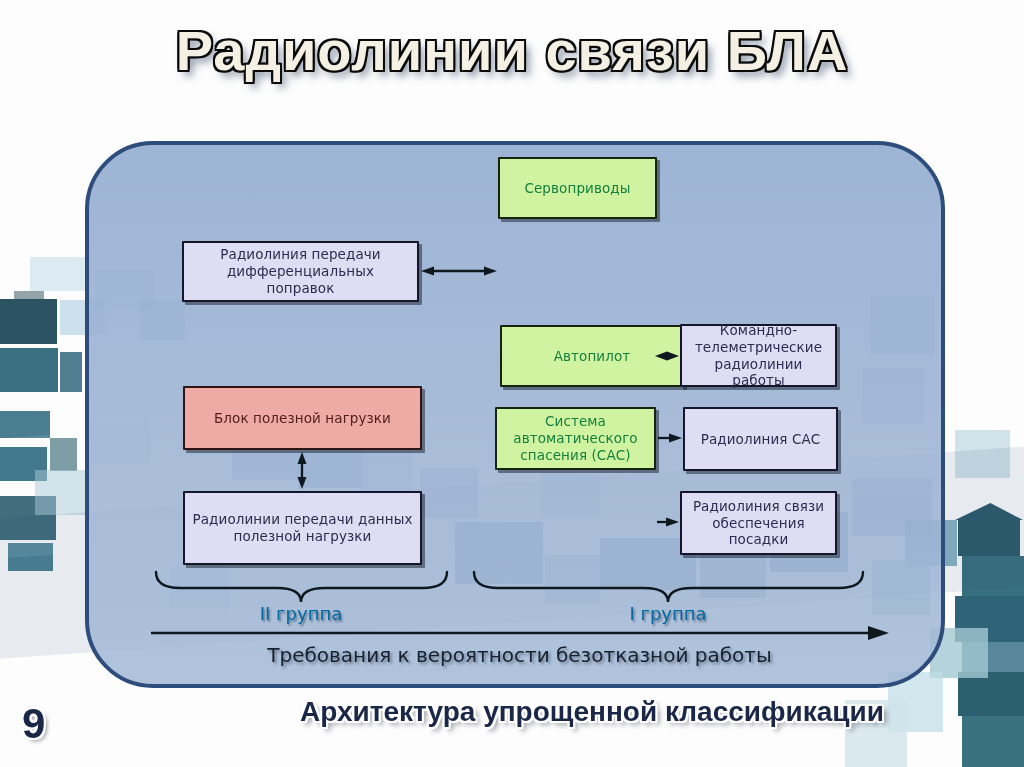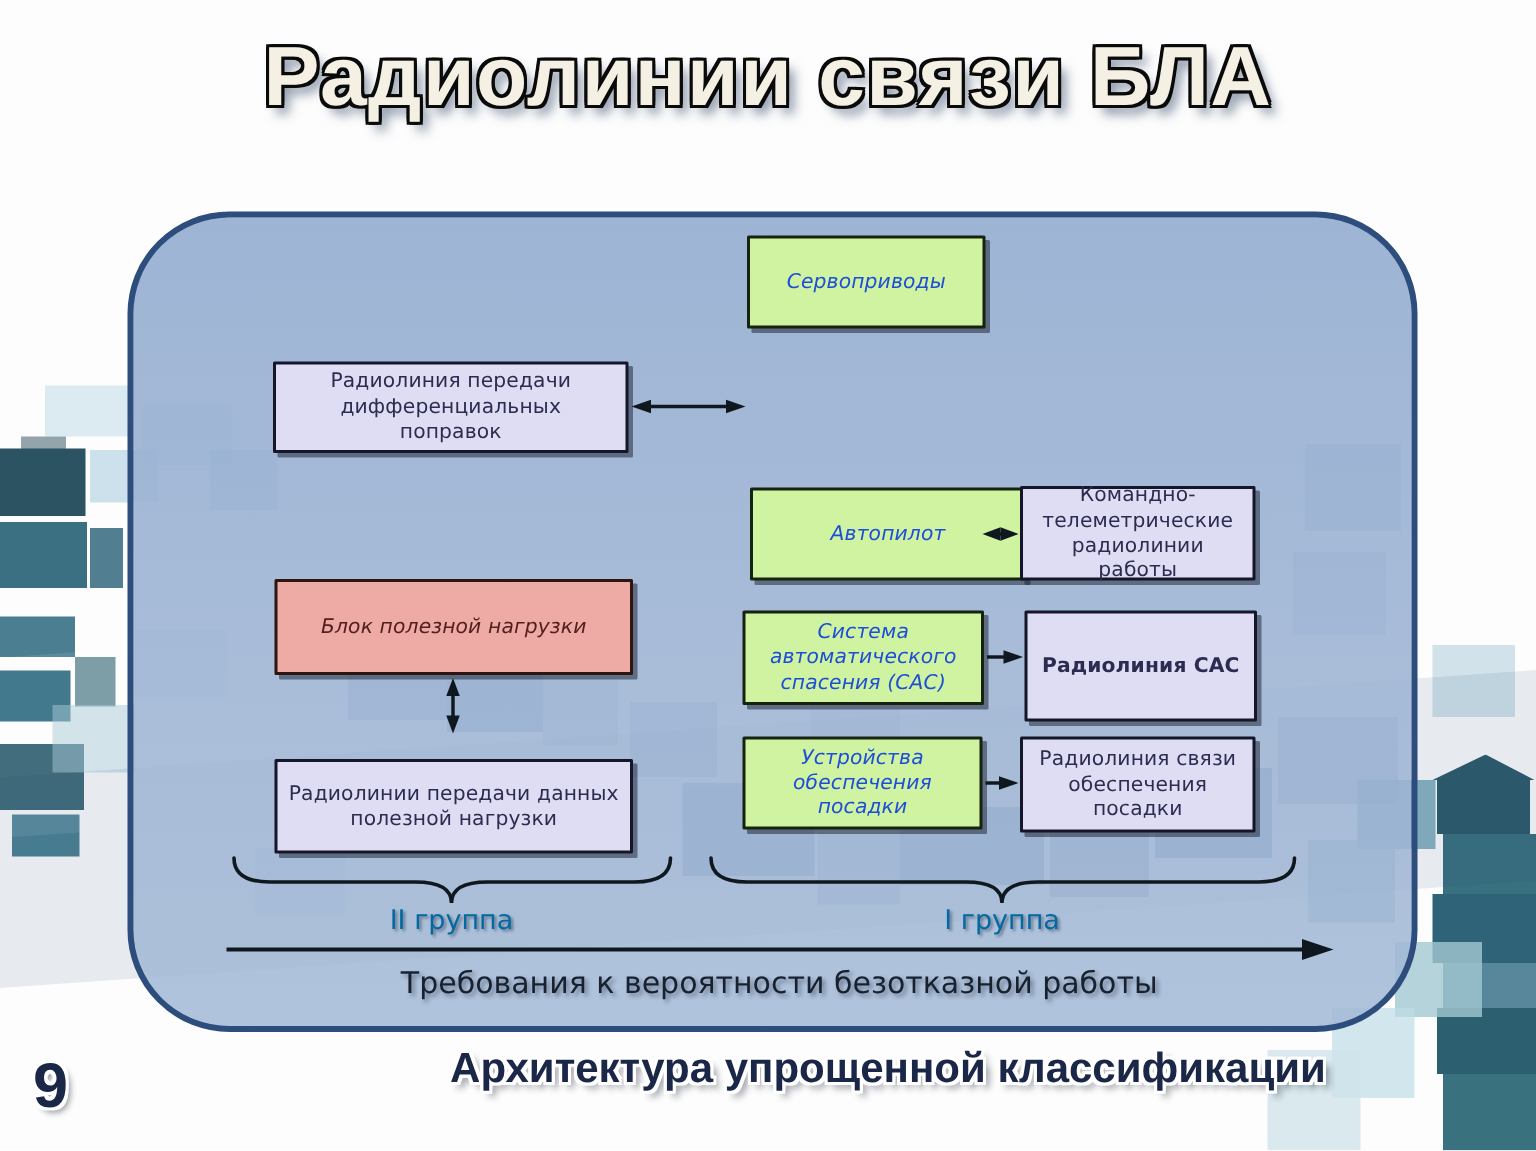--- a/index.html
+++ b/index.html
@@ -6,23 +6,23 @@
   .slide{position:relative;width:1024px;height:767px;background:#fdfdfd;overflow:hidden;
          font-family:"DejaVu Sans",sans-serif;}
   .r{position:absolute;}
   .panel{position:absolute;left:85px;top:141px;width:860px;height:547px;box-sizing:border-box;
          background:linear-gradient(180deg,rgba(150,174,209,.92),rgba(163,185,214,.85));
          border:4px solid #2d4d7c;border-radius:68px;z-index:1;}
   .box{position:absolute;display:flex;align-items:center;justify-content:center;text-align:center;
        border:2px solid #121b24;box-shadow:3px 3px 0 rgba(22,30,44,.5);
        font:13.5px/1.25 "DejaVu Sans",sans-serif;letter-spacing:.1px;
        padding:3px 7px;box-sizing:border-box;z-index:3;border-radius:1px;}
-  .box.green{background:#cff3a0;color:#1d4ed8;border-color:#16230f;font-style:italic;}
+  .box.green{background:#cff3a0;color:#15803d;border-color:#16230f;}
   .box.lavender{background:#dfddf3;color:#2c2c50;border-color:#16162b;}
-  .box.pink{background:#eeaaa4;color:#53201d;border-color:#2f1512;font-style:italic;}
+  .box.pink{background:#eeaaa4;color:#53201d;border-color:#2f1512;}
   .connectors{position:absolute;left:0;top:0;z-index:4;pointer-events:none;}
   .grp{position:absolute;z-index:6;font:18px "DejaVu Sans",sans-serif;color:#0369a1;
        text-shadow:1.5px 1.5px 2px rgba(20,30,50,.45);transform:translateX(-50%);white-space:nowrap;}
   .axis-label{position:absolute;top:643px;left:0;width:1024px;text-align:center;z-index:6;
        font:20px "DejaVu Sans",sans-serif;color:#17212f;padding-left:15px;box-sizing:border-box;
        text-shadow:2px 2px 3px rgba(25,35,55,.45);}
   .title{position:absolute;top:20px;left:0;width:100%;text-align:center;z-index:7;letter-spacing:1px;
        font:bold 56px/1.1 "Liberation Sans",sans-serif;color:#f4f0e3;
        text-shadow:-2px -2px 0 #0a0a0a,2px -2px 0 #0a0a0a,-2px 2px 0 #0a0a0a,2px 2px 0 #0a0a0a,
                    -2px 0 0 #0a0a0a,2px 0 0 #0a0a0a,0 -2px 0 #0a0a0a,0 2px 0 #0a0a0a,
@@ -112,28 +112,25 @@
     </div>
   <div class="box lavender" style="left:680px;top:324px;width:157px;height:63px;">
       <span>Командно-телеметрические радиолинии работы</span>
     </div>
   <div class="box pink" style="left:183px;top:386px;width:239px;height:64px;">
       <span>Блок полезной нагрузки</span>
     </div>
   <div class="box green" style="left:495px;top:407px;width:161px;height:63px;text-align:center;">
       <span>Система автоматического спасения (САС)</span>
     </div>
-  <div class="box lavender" style="left:683px;top:407px;width:155px;height:74px;font-weight:bold;">
+  <div class="box lavender" style="left:683px;top:407px;width:155px;height:64px;">
       <span>Радиолиния САС</span>
     </div>
-  <div class="box lavender" style="left:183px;top:506px;width:239px;height:63px;">
+  <div class="box lavender" style="left:183px;top:491px;width:239px;height:74px;">
       <span>Радиолинии передачи данных полезной нагрузки</span>
-    </div>
-  <div class="box green" style="left:495px;top:491px;width:160px;height:62px;">
-      <span>Устройства обеспечения посадки</span>
     </div>
   <div class="box lavender" style="left:680px;top:491px;width:157px;height:64px;">
       <span>Радиолиния связи обеспечения посадки</span>
     </div>
 
   <svg class="connectors" width="1024" height="767" viewBox="0 0 1024 767">
     <g stroke="#10181f" stroke-width="2.3" fill="#10181f">
       <g>
         <line x1="433" y1="271" x2="485" y2="271"></line>
         <polygon points="421,271 434,266.5 434,275.5" stroke="none"></polygon>

